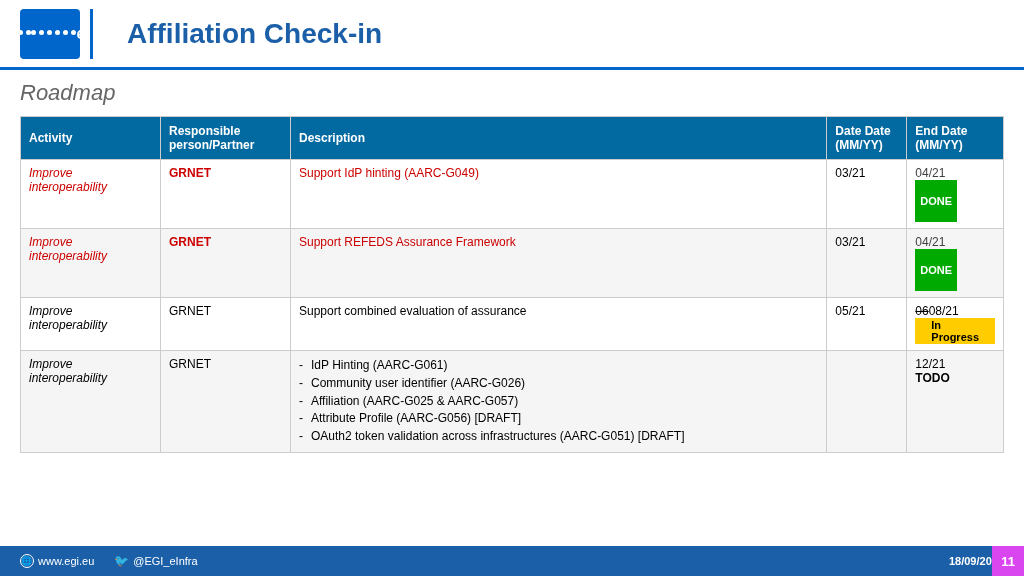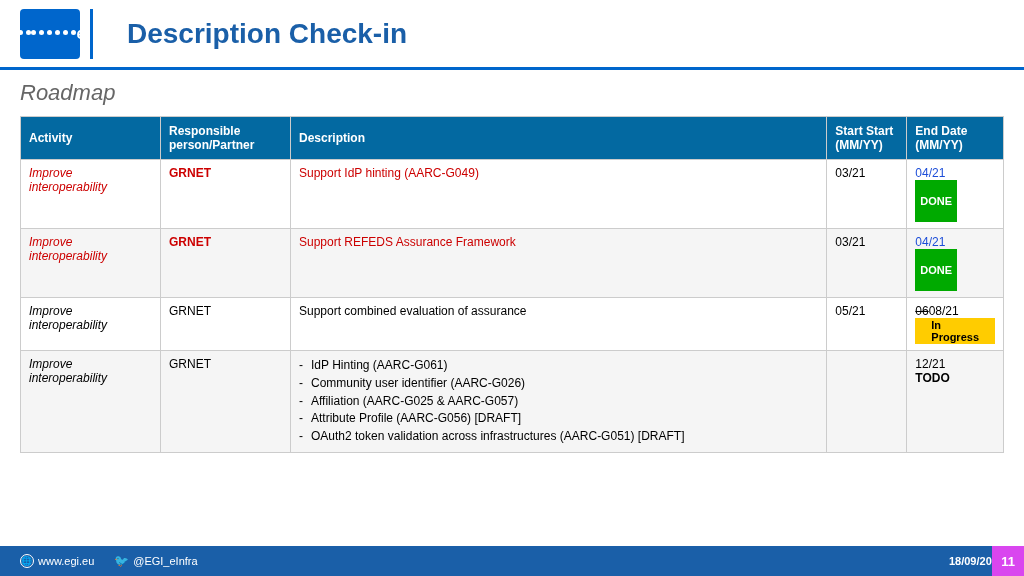--- a/index.html
+++ b/index.html
@@ -107,21 +107,21 @@
     }
 
     .grnet-red {
       color: #cc0000;
       font-weight: bold;
     }
     .desc-red {
       color: #cc0000;
     }
     .date-red {
-      color: #1d4ed8;
+      color: #404040;
     }
 
     .badge-done {
       background: #00aa00;
       color: white;
       font-weight: bold;
       padding: 15px 5px;
       display: inline-block;
       font-size: 11px;
     }
@@ -236,33 +236,33 @@
             <div class="dot"></div>
           <div class="dot"></div>
             <div class="dot"></div>
             <div class="dot"></div>
         </div>
         <span style="font-size:16px;font-weight:bold;letter-spacing:2px;">egi</span>
       </div>
     </div>
     <div style="width:3px;height:50px;background:#0066cc;margin-left:10px;margin-right:10px;"></div>
   </div>
-  <h1 class="page-title">Description Check-in</h1>
+  <h1 class="page-title">Affiliation Check-in</h1>
 </div>
 
 <div class="content">
   <div class="subtitle">Roadmap</div>
 
   <table>
     <thead>
       <tr>
         <th style="width:140px;">Activity</th>
         <th style="width:130px;">Responsible person/Partner</th>
         <th>Description</th>
-        <th style="width:80px;">Start Start (MM/YY)</th>
+        <th style="width:80px;">Date Date (MM/YY)</th>
         <th style="width:90px;">End Date (MM/YY)</th>
       </tr>
     </thead>
     <tbody>
 
       <tr>
         <td>
           <span class="activity-italic red">Improve interoperability</span>
         </td>
         <td>

